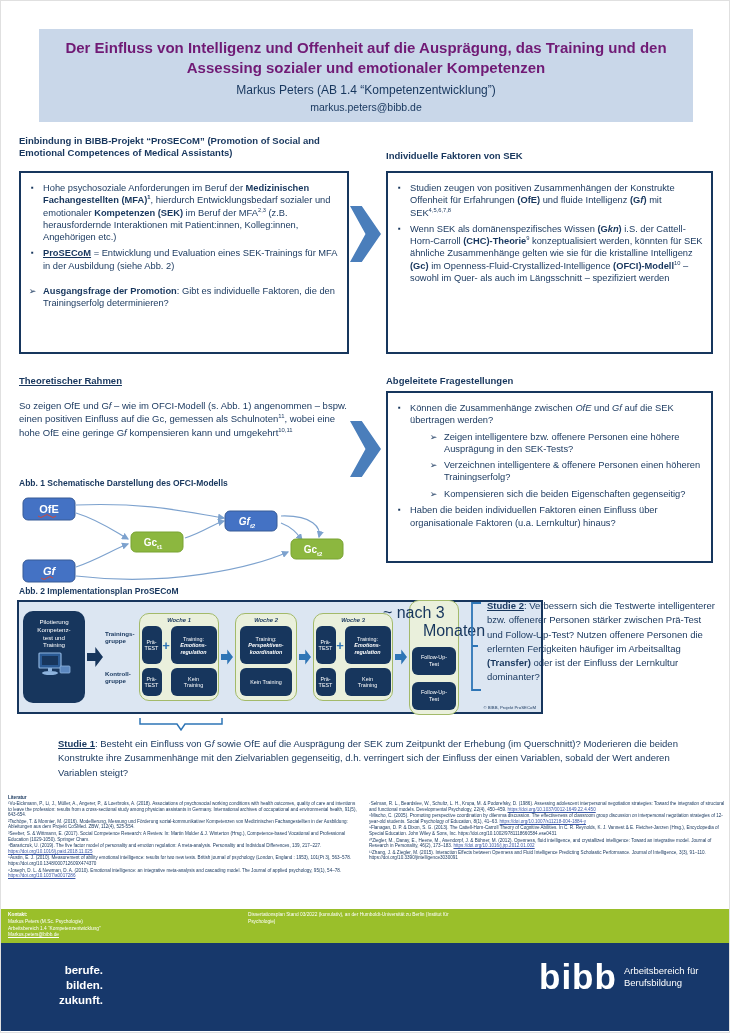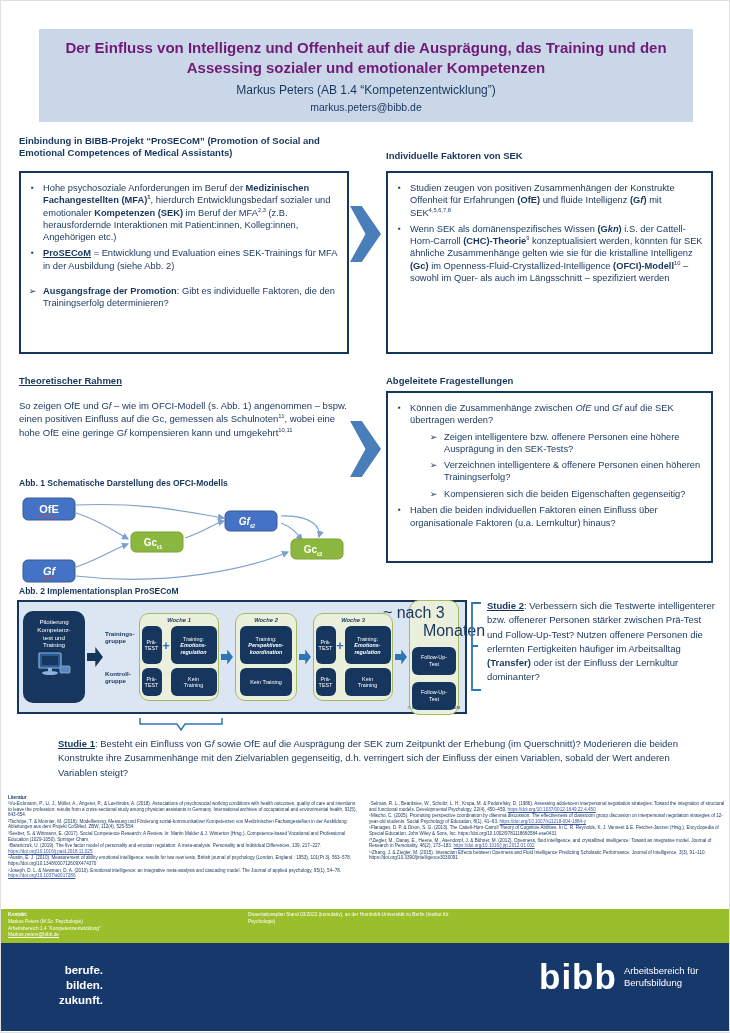--- a/index.html
+++ b/index.html
@@ -19,21 +19,21 @@
   .bl .mk.arrow{font-size:9px;}
   .bl.gap{margin-top:13px;}
   .sub{margin-left:34px;}
   sup{font-size:0.62em;line-height:0;vertical-align:super;}
   .para{font-size:9.5px;line-height:1.4;}
   .figcap{font-size:8.5px;font-weight:bold;}
   
   .chev{width:31px;height:56px;background:#4a7ebb;
         clip-path:polygon(0% 0%,38% 0%,100% 50%,38% 100%,0% 100%,50% 50%);}
   
-  .fig2{left:16px;top:599px;width:450px;height:114px;background:#dce6f2;border:2px solid #17365d;
+  .fig2{left:16px;top:599px;width:526px;height:114px;background:#dce6f2;border:2px solid #17365d;
         box-sizing:border-box;display:flex;align-items:center;gap:2px;padding:0 4px;}
   .pilot{flex:none;width:62px;height:92px;background:#17365d;border-radius:10px;color:#fff;
          font-size:6.2px;line-height:1.25;text-align:center;padding-top:7px;box-sizing:border-box;}
   .pilot .ln{display:block;}
   .parr{flex:none;width:16px;height:24px;background:#17365d;
         clip-path:polygon(0 33%,52% 33%,52% 8%,100% 50%,52% 92%,52% 67%,0 67%);}
   .grp{flex:none;width:32px;height:80px;display:flex;flex-direction:column;justify-content:space-around;
        font-size:6.2px;font-weight:bold;line-height:1.15;}
   .grp .ln{display:block;}
   .week{flex:none;background:#eaf0dc;border:1.5px solid #a3ba6a;border-radius:10px;box-sizing:border-box;

